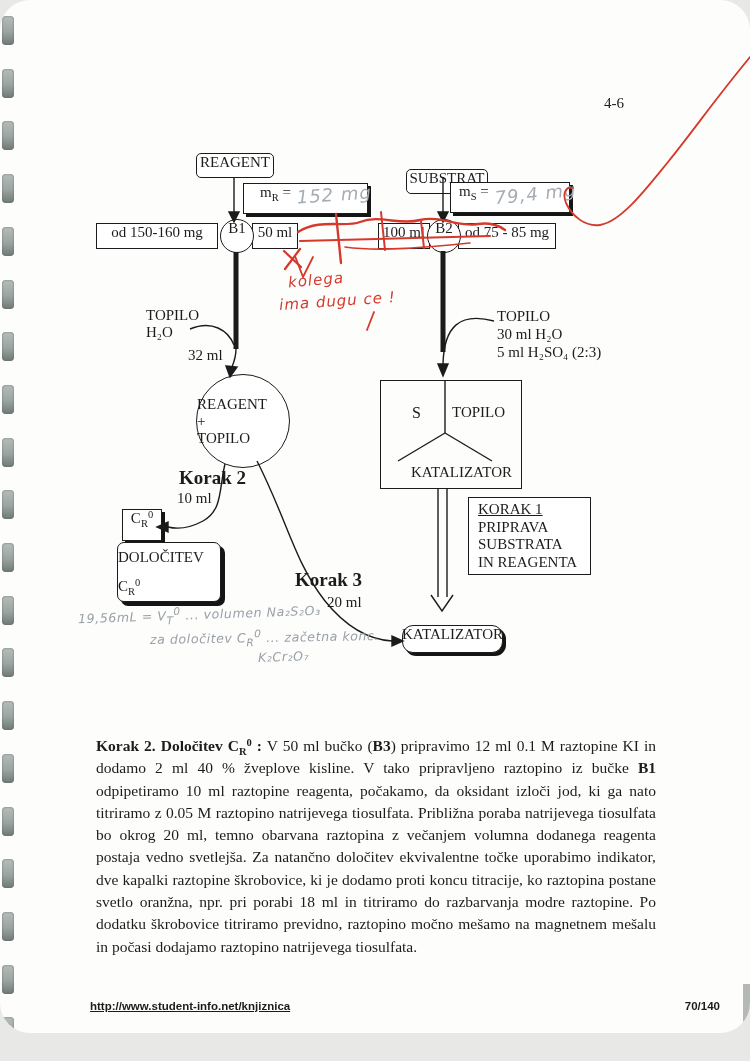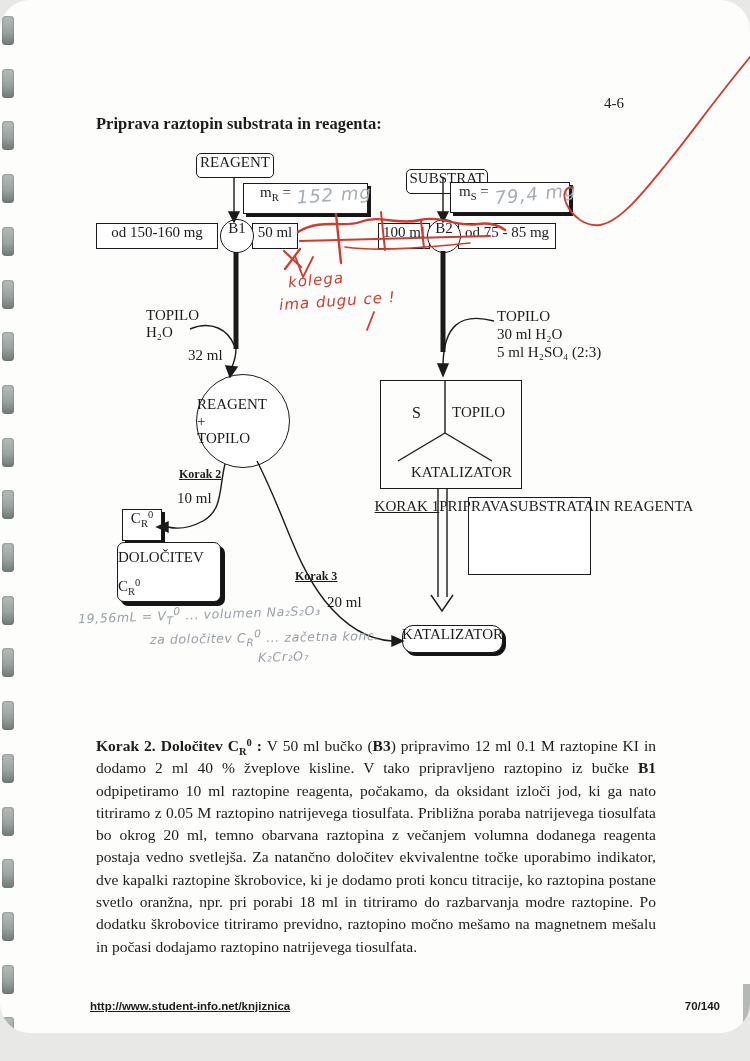--- a/index.html
+++ b/index.html
@@ -11,21 +11,21 @@
         background:linear-gradient(180deg,#b6bdba 0%,#99a39f 55%,#6f7975 100%);
         box-shadow:inset 0 0 2px #5c6662;}
   
   .dbox{position:absolute;border:1.6px solid #1b1b1b;background:#fff;
         display:flex;justify-content:center;
         font-size:15px;white-space:nowrap;z-index:2;}
   .rounded{border-radius:5px;}
   .shadow3{box-shadow:3px 3px 0 0 #151515;}
   .shadow4{box-shadow:4px 4px 0 0 #151515;}
   .circle{border-radius:50%;}
-  .boldlbl{position:absolute;font-weight:bold;font-size:12px;white-space:nowrap;z-index:2;text-decoration:underline;}
+  .boldlbl{position:absolute;font-weight:bold;font-size:19px;white-space:nowrap;z-index:2;}
   .plainlbl{position:absolute;font-size:15px;white-space:nowrap;z-index:2;line-height:17px;}
   sub.sb{font-size:10.5px;vertical-align:-4px;line-height:0;}
   sup.sp{font-size:10.5px;vertical-align:5px;line-height:0;}
   
   .hand-value{font-family:"DejaVu Sans",sans-serif;font-style:italic;color:#a6acb3;
               font-size:18px;letter-spacing:1px;transform:rotate(-4deg);margin-left:6px;}
   .pencil{position:absolute;font-family:"DejaVu Sans",sans-serif;font-style:italic;
           color:#99a0a7;font-size:12.5px;letter-spacing:0.6px;white-space:nowrap;z-index:6;}
   .redink{position:absolute;font-family:"DejaVu Sans",sans-serif;font-style:italic;
           color:#d6392c;font-size:15px;letter-spacing:1px;white-space:nowrap;z-index:6;}
@@ -67,21 +67,20 @@
       <div class="hole" style="top: 753.8px;"></div>
       <div class="hole" style="top: 806.5px;"></div>
       <div class="hole" style="top: 859.2px;"></div>
       <div class="hole" style="top: 911.9px;"></div>
       <div class="hole" style="top: 964.6px;"></div>
       <div class="hole" style="top: 1017.3px;"></div>
     </div>
 
   <div class="abs" style="left:604px;top:95px;font-size:15px;z-index:2;">4-6</div>
 
-  <div class="abs" style="left:96px;top:114px;font-size:16.5px;font-weight:bold;z-index:2;">Priprava raztopin substrata in reagenta:</div>
 
   <svg class="overlay" width="750" height="1061" viewBox="0 0 750 1061">
     <g stroke="#1b1b1b" stroke-width="1.4" fill="none">
       <line x1="234" y1="178" x2="234" y2="213"></line>
       <path d="M229,212 L239,212 L234,222 Z" fill="#1b1b1b"></path>
       <line x1="443" y1="177" x2="443" y2="213"></line>
       <path d="M438,212 L448,212 L443,222 Z" fill="#1b1b1b"></path>
       <line x1="236" y1="252" x2="236" y2="349" stroke-width="5"></line>
       <line x1="443" y1="251" x2="443" y2="352" stroke-width="5"></line>
       <path d="M190,329 C212,320 228,330 234,345"></path>
@@ -182,21 +181,21 @@
   </div>
 
   <div class="boldlbl" style="left:295px;top:569px;">Korak 3</div>
   <div class="plainlbl" style="left:327px;top:594px;">20 ml</div>
 
   <div class="dbox" style="left:380px;top:380px;width:140px;height:107px;background:transparent;"></div>
   <div class="plainlbl" style="left:412px;top:404px;font-size:16px;">S</div>
   <div class="plainlbl" style="left:452px;top:404px;">TOPILO</div>
   <div class="plainlbl" style="left:388px;top:464px;width:124px;text-align:right;">KATALIZATOR</div>
 
-  <div class="dbox" style="left:468px;top:497px;width:112px;height:76px;flex-direction:row;align-items:flex-start;padding-left:9px;justify-content:center;">
+  <div class="dbox" style="left:468px;top:497px;width:112px;height:76px;flex-direction:column;align-items:flex-start;padding-left:9px;justify-content:center;">
     <div class="korak1-line underline">KORAK 1</div>
     <div class="korak1-line">PRIPRAVA</div>
     <div class="korak1-line">SUBSTRATA</div>
     <div class="korak1-line">IN REAGENTA</div>
   </div>
 
   <div class="dbox shadow3" style="left:402px;top:625px;width:99px;height:26px;border-radius:11px;">
     <span>KATALIZATOR</span>
   </div>
 

